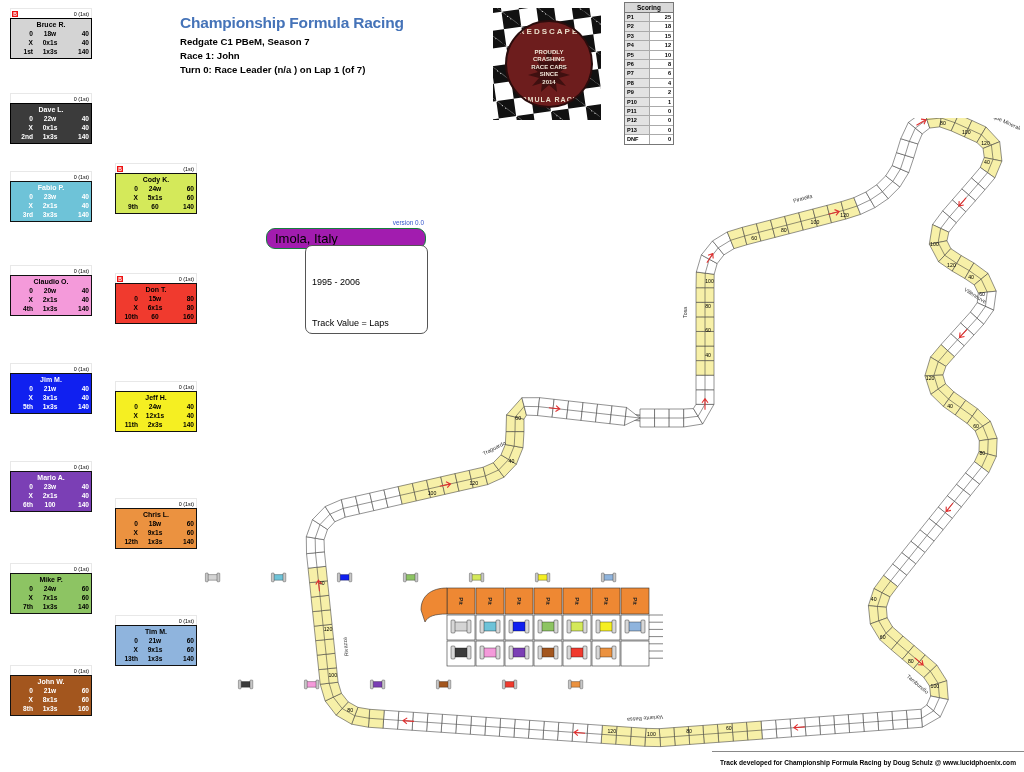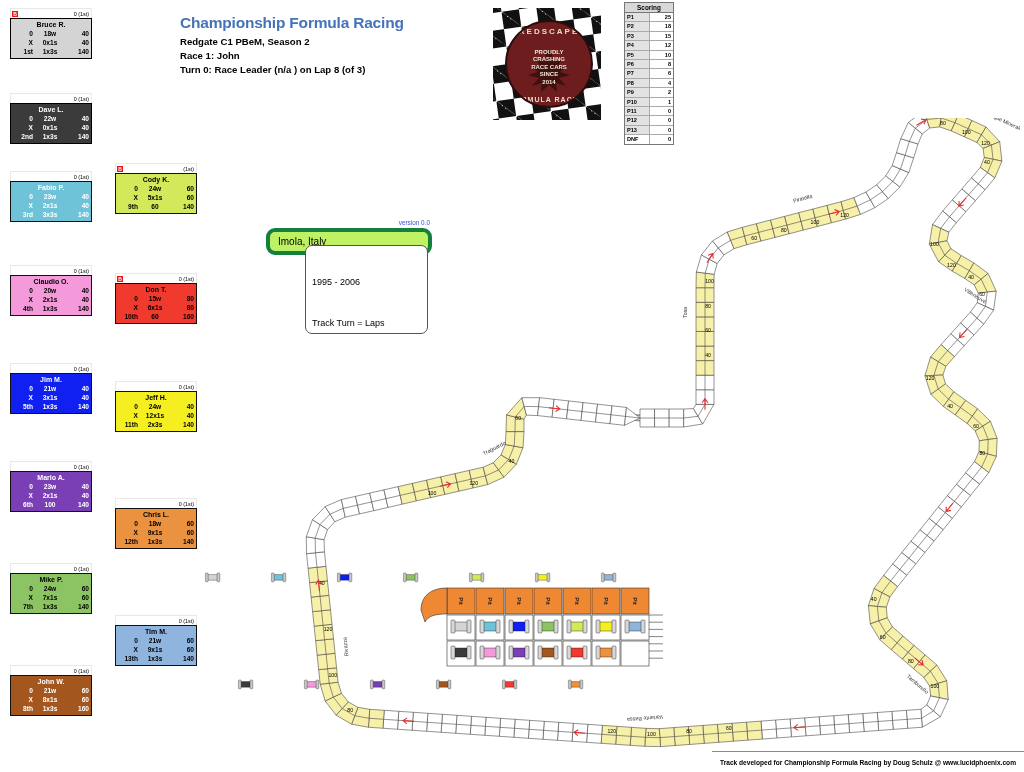--- a/index.html
+++ b/index.html
@@ -56,22 +56,22 @@
   #scoring .sr{display:flex;border-bottom:1px solid #aaa;line-height:8.4px;}
   #scoring .sr:last-child{border-bottom:none;}
   #scoring .sp{width:22px;background:#e2e2e2;font-size:5.6px;padding-left:2px;
      border-right:1px solid #aaa;font-weight:bold;}
   #scoring .sv{flex:1;text-align:right;padding-right:2px;font-size:5.6px;font-weight:bold;}
   #scoring .sr.dnf .sp{background:#fff;}
 
   
   #tracklabel{position:absolute;left:266px;top:228px;}
   #tracklabel .ver{position:absolute;right:2px;top:-9px;font-size:6.4px;color:#3355cc;}
-  #tracklabel .box1{width:150px;height:19px;border:4px solid #15803d;border-radius:9px;
-      background:#bef264;font-size:10px;padding:0 0 0 8px;line-height:19px;}
+  #tracklabel .box1{width:150px;height:19px;border:1px solid #15803d;border-radius:9px;
+      background:#a21caf;font-size:13px;padding:0 0 0 8px;line-height:19px;}
   #tracklabel .box2{position:absolute;left:39px;top:17px;width:115px;border:1px solid #555;
       border-radius:7px;background:#fff;padding:2px 0 3px 6px;}
   #tracklabel .box2 div{font-size:9px;line-height:13px;margin-top:28px;}
 
   
   #footer{position:absolute;right:8px;bottom:6px;font-size:6.6px;font-weight:bold;}
   #footerline{position:absolute;right:0;bottom:20px;width:312px;height:1px;background:#888;}
 
   
   #trackwrap{position:absolute;left:185px;top:118px;width:835px;height:640px;}
@@ -401,23 +401,23 @@
           <span class="c1">13th</span>
           <span class="c2">1x3s</span>
           <span class="c3">140</span>
         </div>
       </div>
     </div>
   </div>
 
 <div id="hdr">
   <div class="t1">Championship Formula Racing</div>
-  <div class="t2">Redgate C1 PBeM, Season 2</div>
+  <div class="t2">Redgate C1 PBeM, Season 7</div>
   <div class="t3">Race 1: John</div>
-  <div class="t4">Turn 0: Race Leader (n/a  ) on Lap 8 (of 3)</div>
+  <div class="t4">Turn 0: Race Leader (n/a  ) on Lap 1 (of 7)</div>
 </div>
 
 <div id="logo">
   <div class="checker"></div>
   <div class="logocircle">
     <div class="arcname">REDSCAPE</div>
     <svg class="eagle" width="66" height="48" viewBox="0 0 66 48">
       <path d="M33 6 L28 12 L20 9 L24 16 L14 16 L22 22 L12 25 L23 28 L16 36 L26 33 L25 42 L33 35 L41 42 L40 33 L50 36 L43 28 L54 25 L44 22 L52 16 L42 16 L46 9 L38 12 Z" fill="#1a0606"></path>
       <circle cx="33" cy="5" r="3.2" fill="#1a0606"></circle>
     </svg>
@@ -492,21 +492,21 @@
         <div class="sv">0</div>
       </div>
     </div>
 </div>
 
 <div id="tracklabel">
   <div class="ver">version 0.0</div>
   <div class="box1">Imola, Italy</div>
   <div class="box2">
     <div>1995 - 2006</div>
-    <div>Track Turn = Laps</div>
+    <div>Track Value = Laps</div>
   </div>
 </div>
 
 <div id="trackwrap">
 <svg width="835" height="640" viewBox="0 0 835 640">
 
   <path class="tk-edge" d="M 455 300
       L 505 300
       C 515 300 520 294 520 286
       L 520 160

